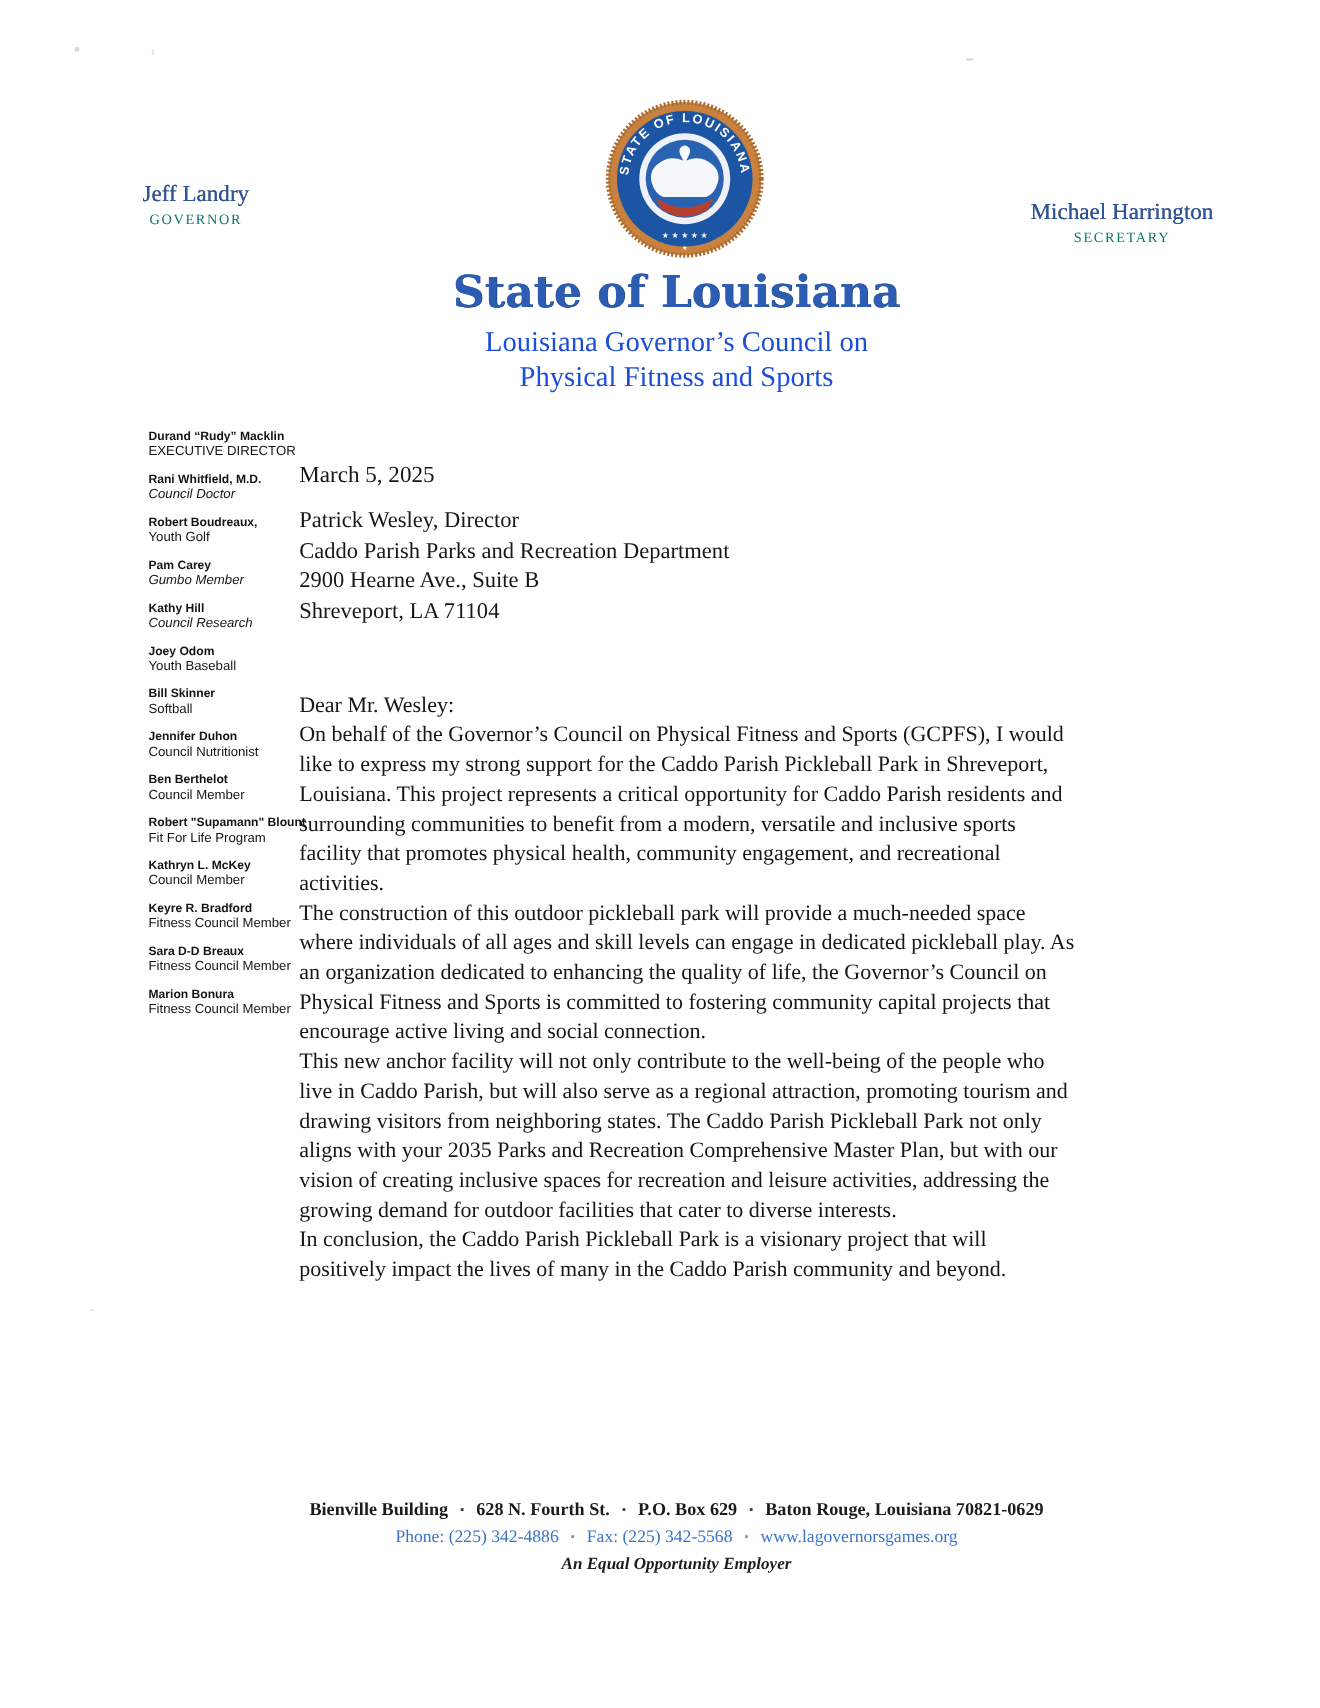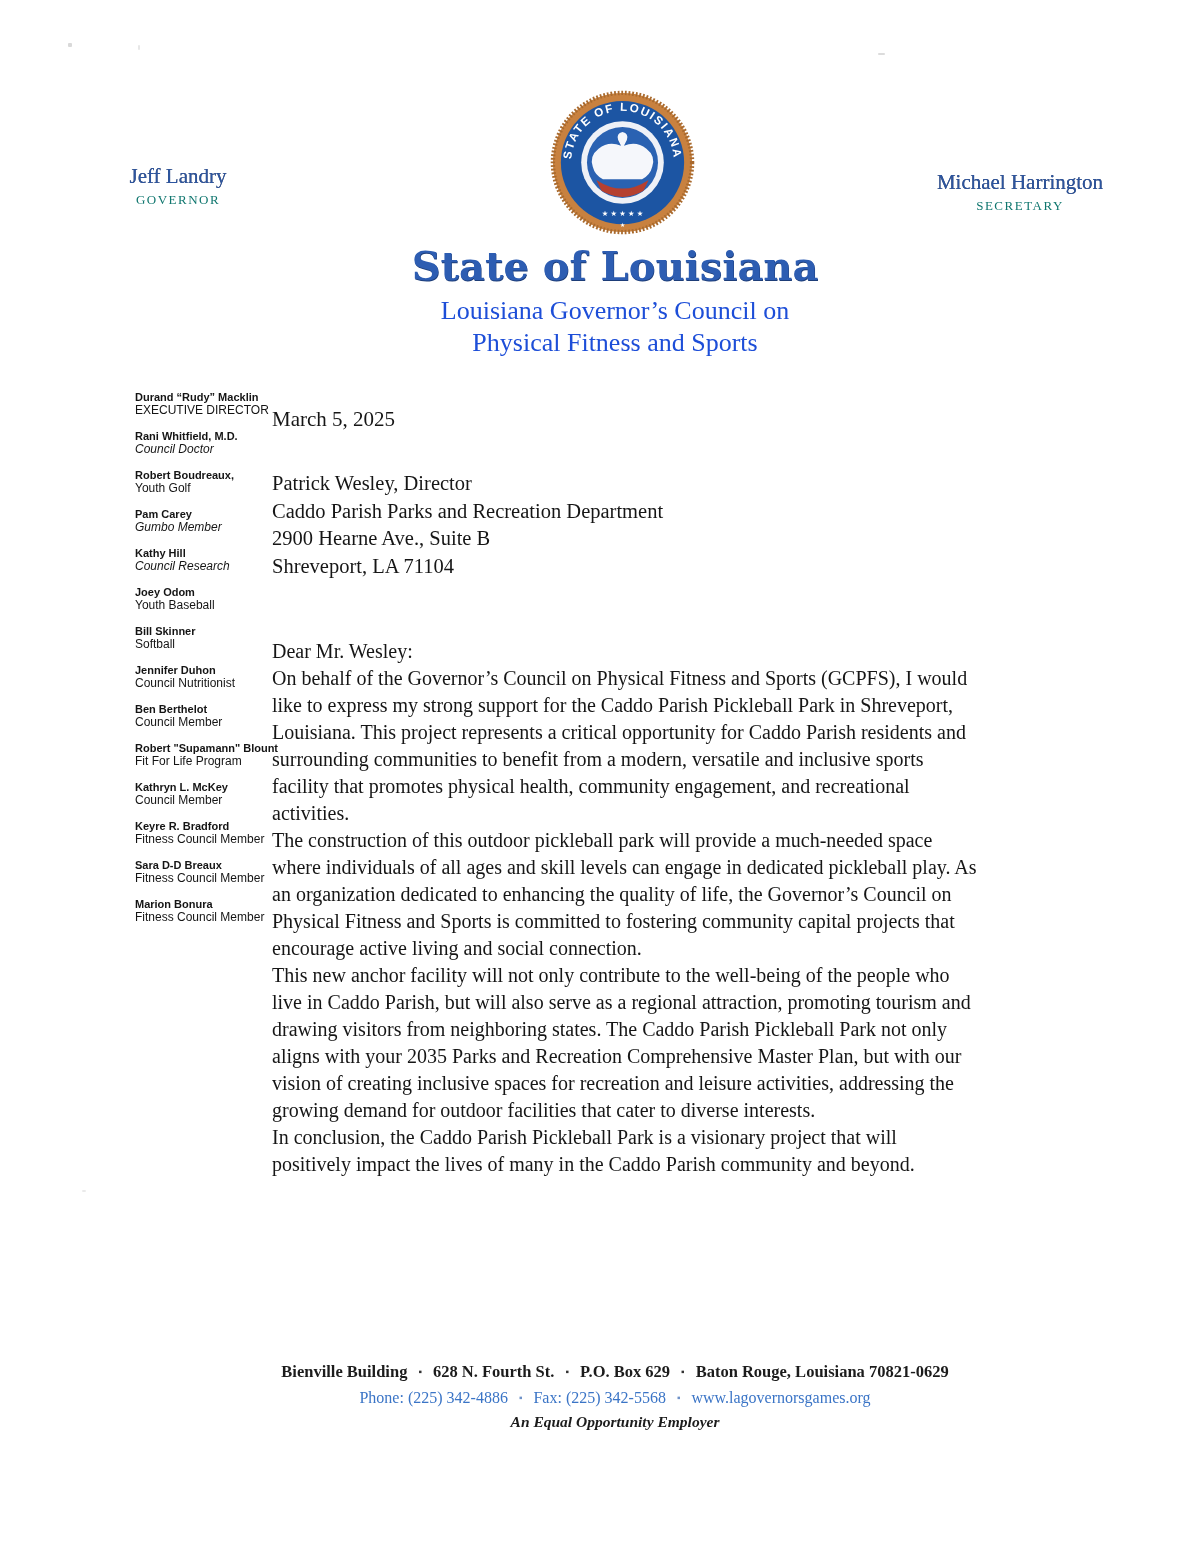--- a/index.html
+++ b/index.html
@@ -9,21 +9,21 @@
     width:1200px; height:1553px;
     background:#ffffff;
     margin:0 auto;
     overflow:hidden;
     font-family:"Liberation Serif", serif;
     color:#1b1b1b;
   }
   
   .official { position:absolute; text-align:center; }
   .official-left { left:78px; top:164px; width:200px; }
-  .official-right { left:890px; top:170px; width:260px; }
+  .official-right { left:890px; top:180px; width:260px; }
   .official-name {
     font-family:"Liberation Serif", serif;
     font-weight:normal; font-size:21px; color:#2c55a0;
     text-shadow:0 0 0.5px #3a3f55;
   }
   .official-title {
     font-family:"Liberation Serif", serif;
     font-size:13px; color:#0f766e; letter-spacing:1.5px; margin-top:3px;
   }
   .seal-wrap { position:absolute; left:550px; top:90px; width:145px; height:145px; }
@@ -42,26 +42,26 @@
   .sidebar {
     position:absolute; left:135px; top:391px; width:150px;
     font-family:"Liberation Sans", sans-serif; color:#141414;
   }
   .member { margin-bottom:14px; }
   .member-name { font-weight:bold; font-size:11px; line-height:12.5px; }
   .member-role { font-size:12px; line-height:12.5px; }
   .member-role.italic { font-style:italic; }
   
   .letter {
-    position:absolute; left:272px; top:406px; width:705px;
+    position:absolute; left:272px; top:418px; width:705px;
     font-family:"Liberation Serif", serif;
     font-size:20px; line-height:27px; color:#161616;
   }
   .date-line { font-size:21px; }
-  .recipient { margin-top:37px; }
+  .recipient { margin-top:15px; }
   .addr-line { font-size:20.5px; line-height:27.5px; }
   .salutation { margin-top:58px; }
   .body-para { }
   
   .footer {
     position:absolute; left:15px; top:1362px; width:1200px;
     text-align:center; font-family:"Liberation Serif", serif;
   }
   .footer-line1 { font-weight:bold; font-size:16.5px; color:#1c1c1c; }
   .footer-line2 { font-size:16px; color:#3a74c6; margin-top:7px; }

